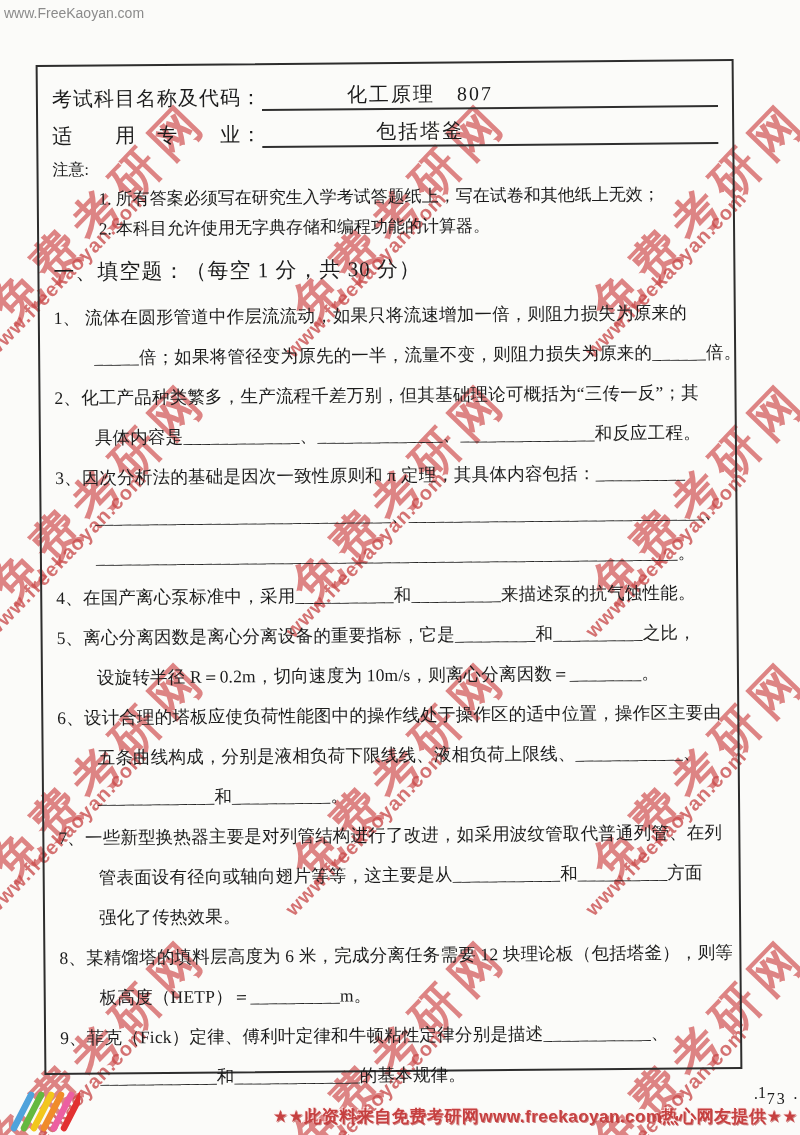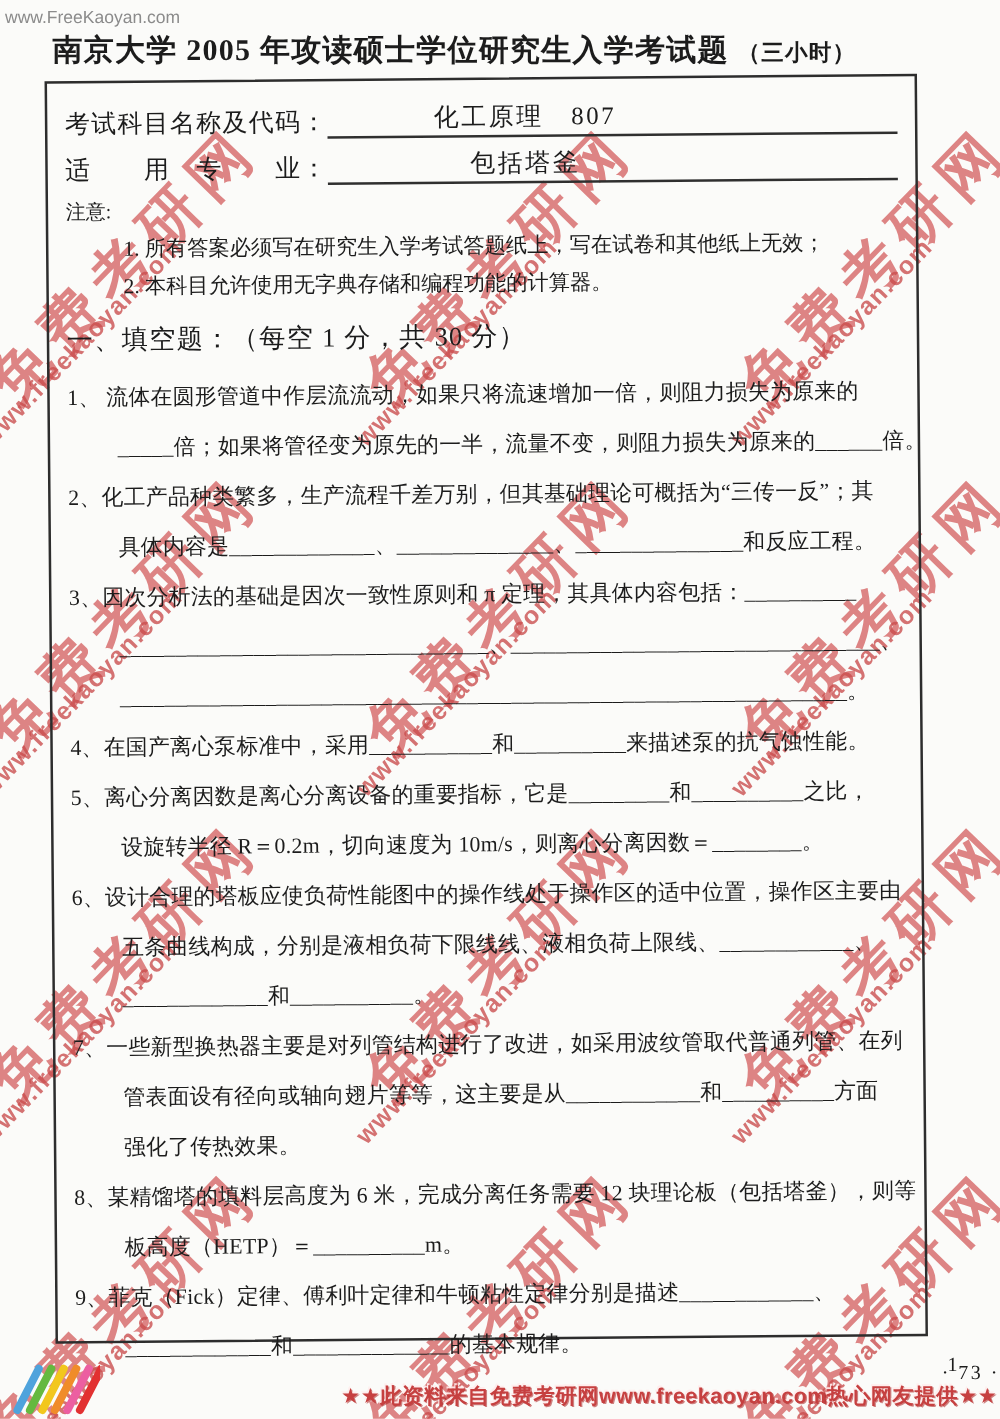--- a/index.html
+++ b/index.html
@@ -118,24 +118,20 @@
     <div class="wm-tile" style="left: 595px; top: 884px;">
       <span class="wm-big">免费考研网</span>
       <span class="wm-small">www.freekaoyan.com</span>
     </div>
   </div>
 
 <div id="content">
 
   <div class="site-url">www.FreeKaoyan.com</div>
 
-  <div class="exam-title">
-    <span>南京大学 2005 年攻读硕士学位研究生入学考试题</span>
-    <span class="paren">（三小时）</span>
-  </div>
 
   <div class="sheet">
 
     <div class="hdr-row">
       <span class="hdr-label">考试科目名称及代码：</span>
       <span class="hdr-blank">
         <span class="hdr-value">化工原理　807</span>
       </span>
     </div>
 

